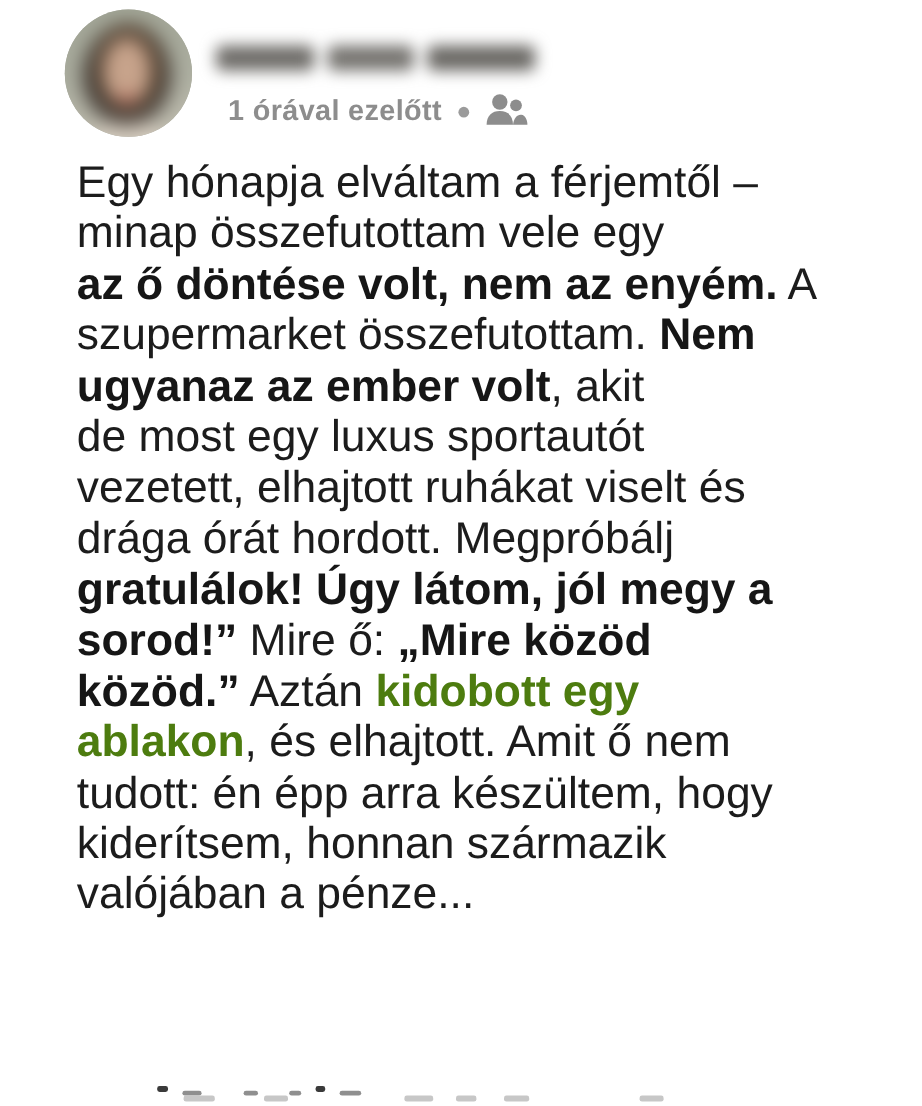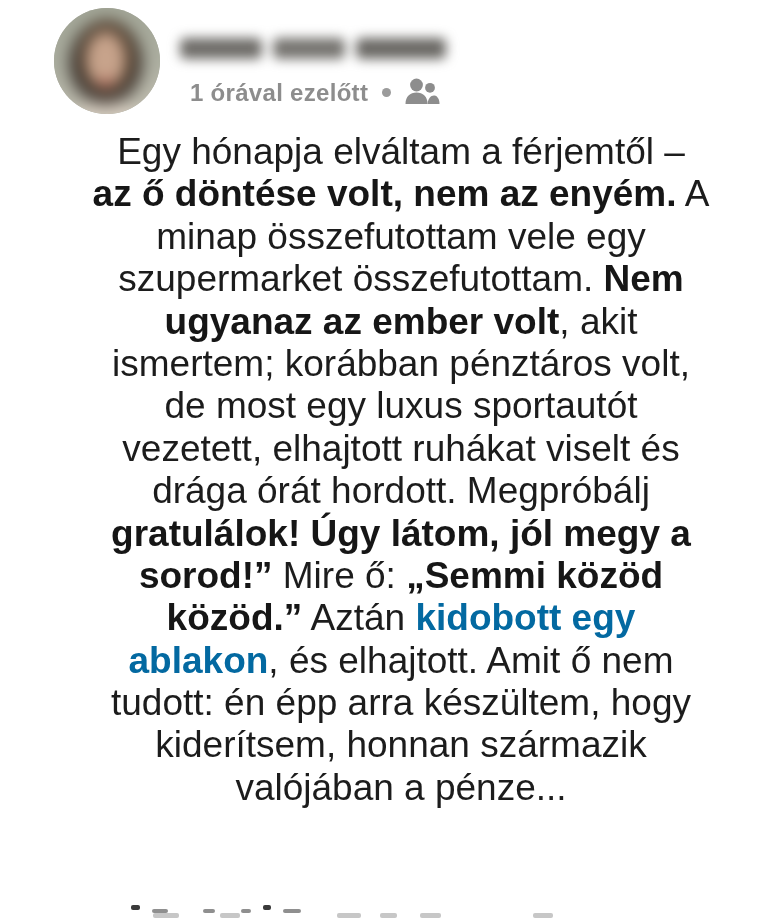--- a/index.html
+++ b/index.html
@@ -65,32 +65,32 @@
     width: 9px; height: 9px; border-radius: 50%;
     background: #9b9b9b;
     margin: 0 12px 0 14px;
     align-self: center;
   }
   .friends-icon { display: inline-block; margin-top: 2px; }
 
   
   .post-body {
     position: absolute;
-    top: 131px; left: 64px; right: 30px; text-align: center;
+    top: 131px; left: 64px; right: 30px;
   }
   .text-line {
     height: 42.4px;
     line-height: 42.4px;
     font-size: 37px;
     white-space: nowrap;
     color: #1c1c1c;
   }
   .run-r  { font-weight: 400; color: #1c1c1c; }
   .run-b  { font-weight: 700; color: #161616; }
-  .run-rb { font-weight: 700; color: #0369a1; }
+  .run-rb { font-weight: 700; color: #4d7c0f; }
 
   
   .crop-remnant { position: absolute; left: 0; top: 0; width: 768px; height: 922px; pointer-events: none; }
   .crop-remnant i { position: absolute; display: block; border-radius: 2px; }
   .m-dark  { background: #3a3a3a; height: 5px; top: 905px; }
   .m-mid   { background: #8f8f8f; height: 4px; top: 909px; }
   .m-light { background: #c7c7c7; height: 5px; top: 913px; }
 </style>
 </head>
 <body>
@@ -119,30 +119,29 @@
               <path d="M24.5 26 C25 20.5 28 17.2 31.5 17.6 C34.5 18 36.5 21.5 36.5 26 Z"></path>
             </g>
           </svg>
         </span>
       </div>
     </div>
   </div>
 
   <div class="post-body">
       <div class="text-line"><span class="run-r">Egy hónapja elváltam a férjemtől –</span></div>
+      <div class="text-line"><span class="run-r">minap összefutottam vele egy</span></div>
       <div class="text-line"><span class="run-b">az ő döntése volt, nem az enyém.</span><span class="run-r"> A</span></div>
-      <div class="text-line"><span class="run-r">minap összefutottam vele egy</span></div>
       <div class="text-line"><span class="run-r">szupermarket összefutottam. </span><span class="run-b">Nem</span></div>
       <div class="text-line"><span class="run-b">ugyanaz az ember volt</span><span class="run-r">, akit</span></div>
-      <div class="text-line"><span class="run-r">ismertem; korábban pénztáros volt,</span></div>
       <div class="text-line"><span class="run-r">de most egy luxus sportautót</span></div>
       <div class="text-line"><span class="run-r">vezetett, elhajtott ruhákat viselt és</span></div>
       <div class="text-line"><span class="run-r">drága órát hordott. Megpróbálj</span></div>
       <div class="text-line"><span class="run-b">gratulálok! Úgy látom, jól megy a</span></div>
-      <div class="text-line"><span class="run-b">sorod!”</span><span class="run-r"> Mire ő: </span><span class="run-b">„Semmi közöd</span></div>
+      <div class="text-line"><span class="run-b">sorod!”</span><span class="run-r"> Mire ő: </span><span class="run-b">„Mire közöd</span></div>
       <div class="text-line"><span class="run-b">közöd.”</span><span class="run-r"> Aztán </span><span class="run-rb">kidobott egy</span></div>
       <div class="text-line"><span class="run-rb">ablakon</span><span class="run-r">, és elhajtott. Amit ő nem</span></div>
       <div class="text-line"><span class="run-r">tudott: én épp arra készültem, hogy</span></div>
       <div class="text-line"><span class="run-r">kiderítsem, honnan származik</span></div>
       <div class="text-line"><span class="run-r">valójában a pénze...</span></div>
     </div>
 
   <div class="crop-remnant">
     <i class="m-dark" style="left:131px;width:9px;"></i>
     <i class="m-dark" style="left:263px;width:8px;"></i>

